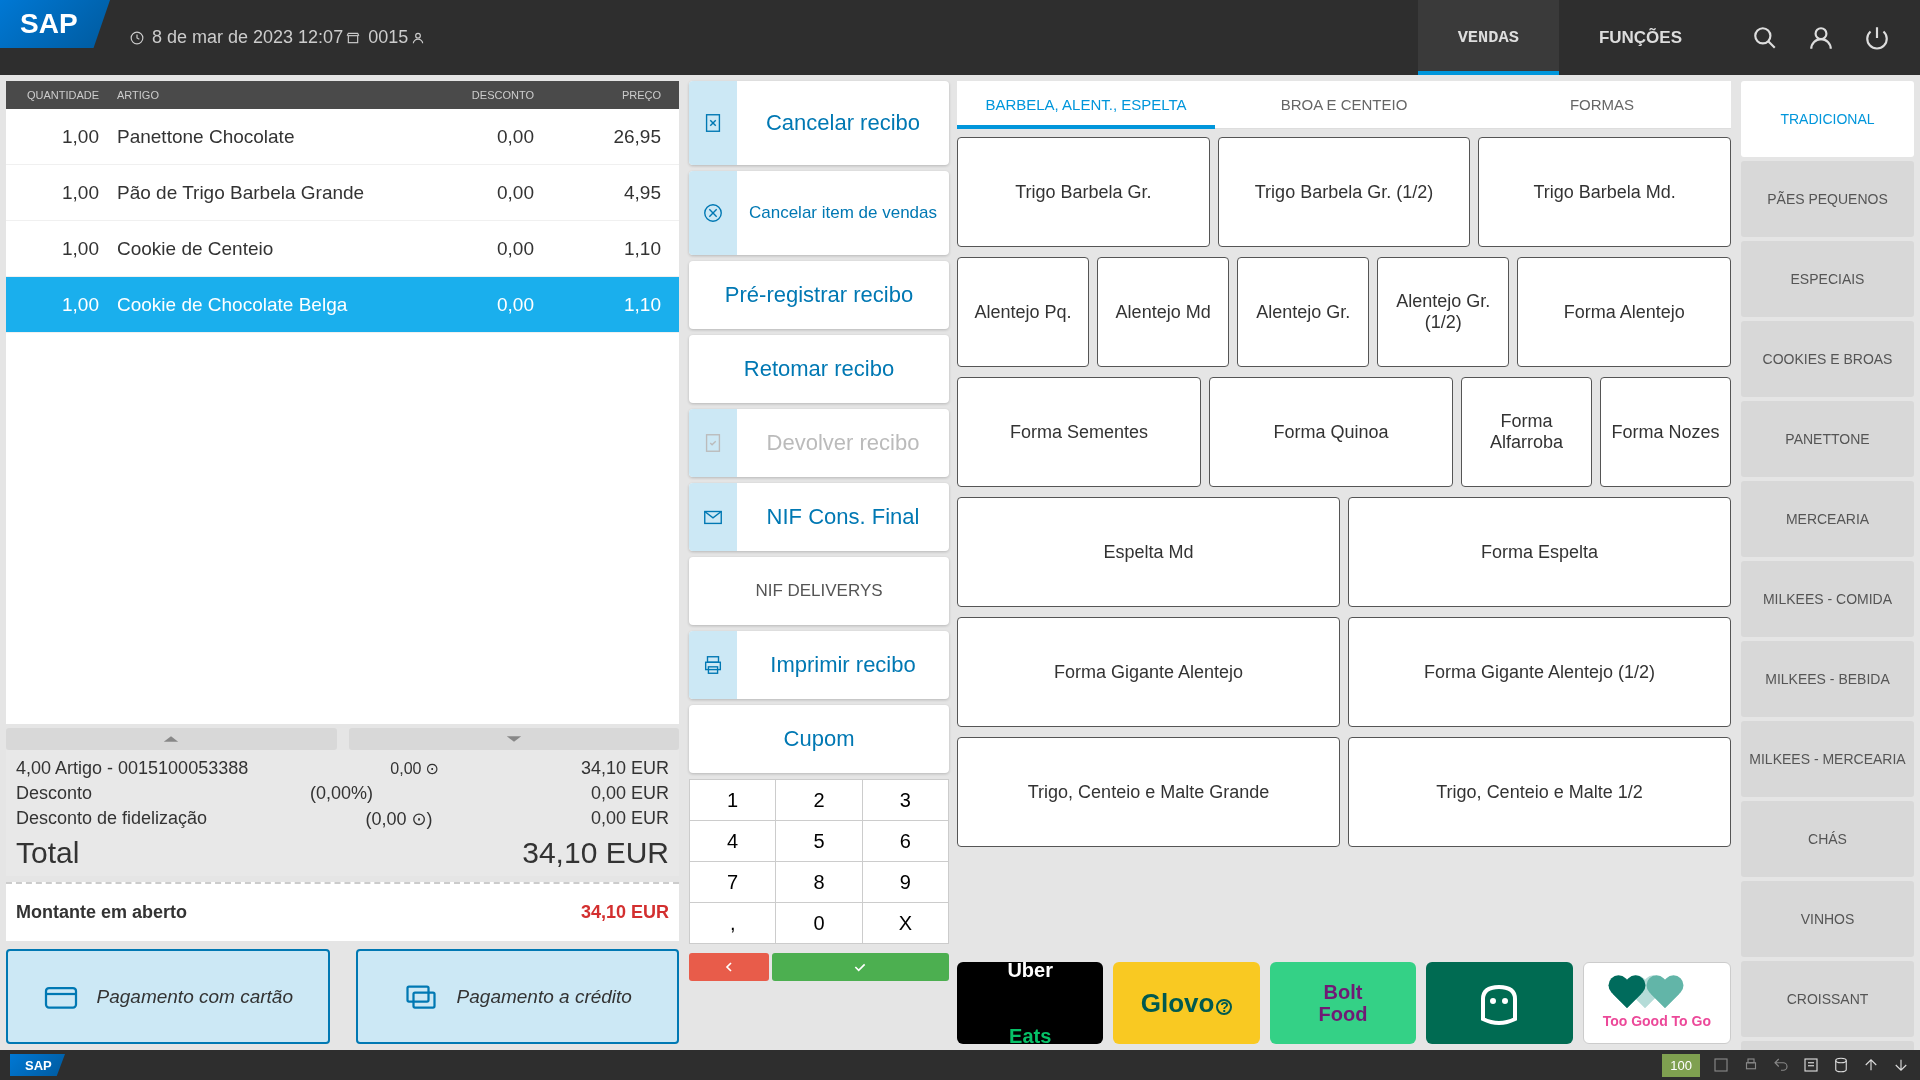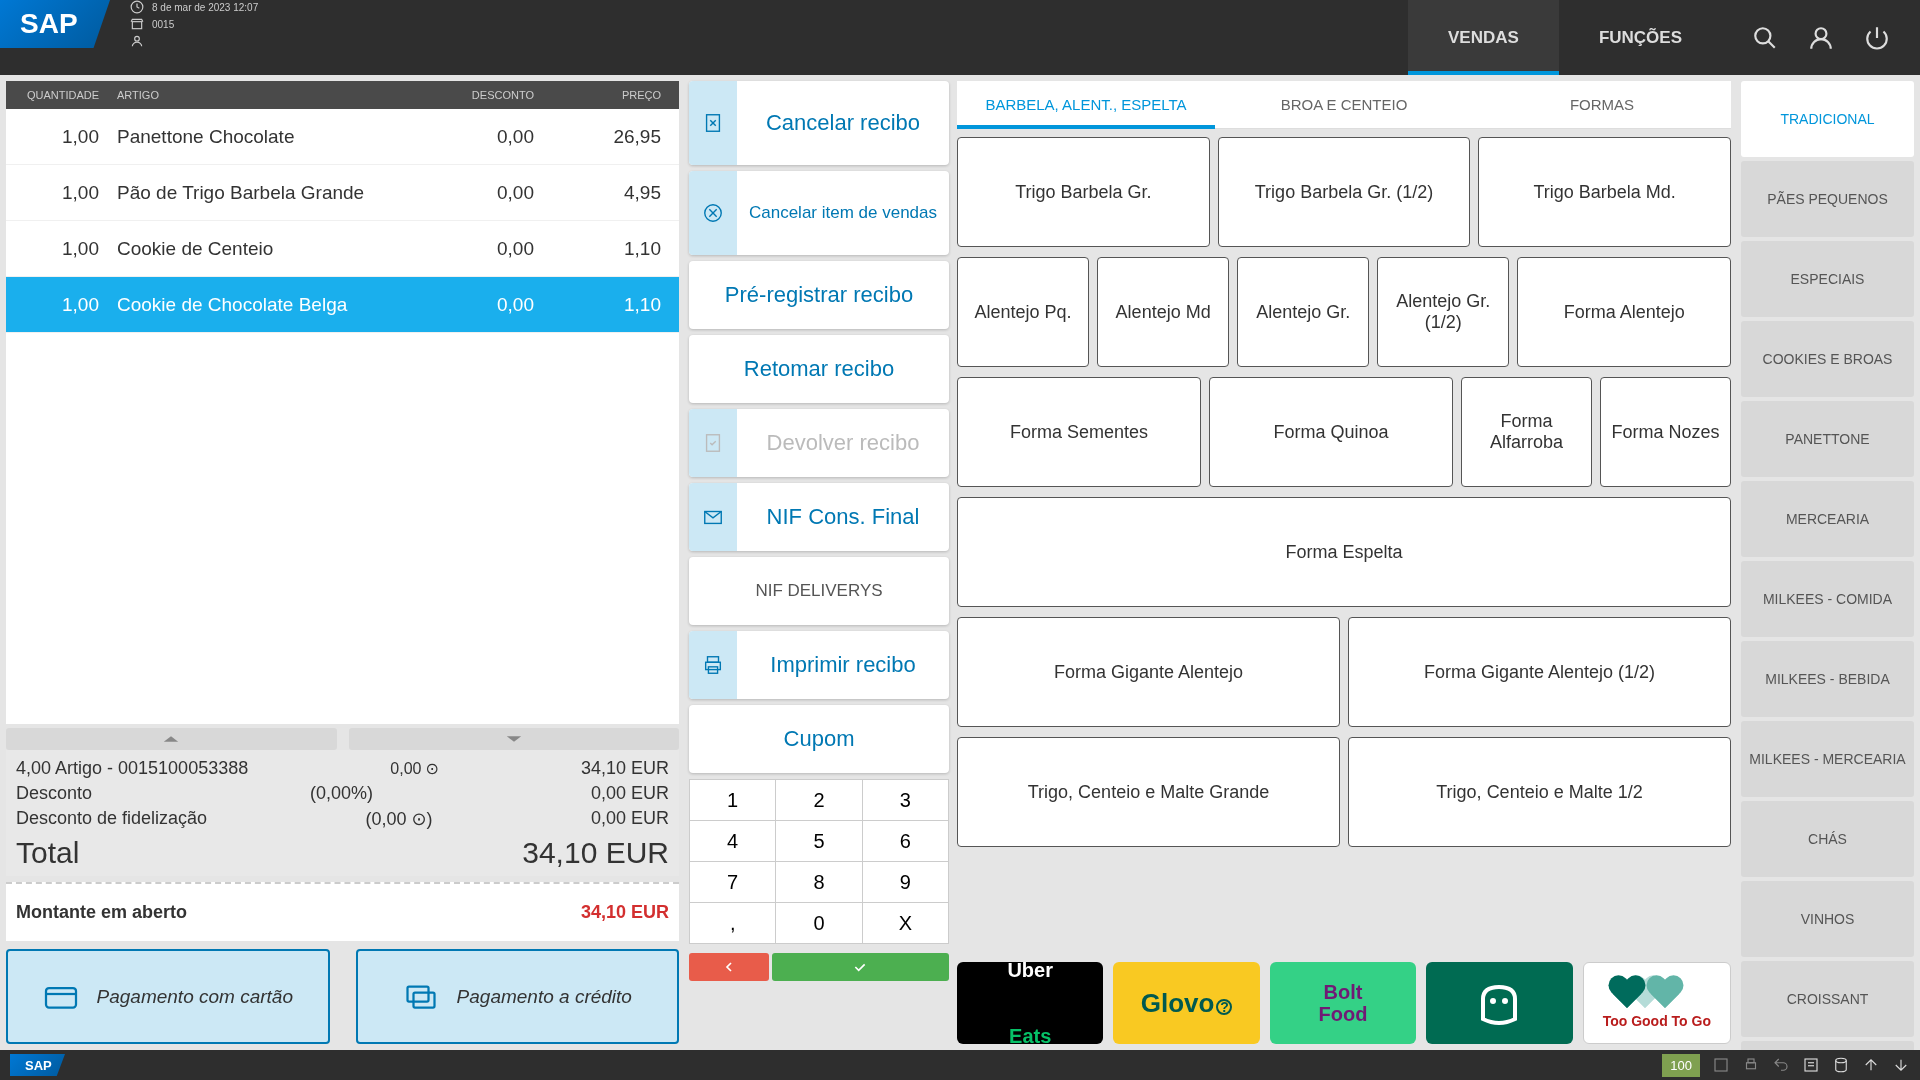--- a/index.html
+++ b/index.html
@@ -2,26 +2,26 @@
 <html><head>
 <meta charset="utf-8">
 <style>
 * { margin: 0; padding: 0; box-sizing: border-box; font-family: Arial, sans-serif; }
 body { background: #e5e5e5; width: 1920px; height: 1080px; overflow: hidden; }
 
 
 .header { background: #2e2e2e; height: 75px; display: flex; color: #fff; position: relative; }
 .logo-wrap { width: 120px; height: 55px; position: relative; }
 .logo { background: linear-gradient(135deg, #0078d4, #005a9e); color: #fff; font-weight: bold; font-size: 28px; padding: 8px 20px; width: 110px; height: 48px; display: flex; align-items: center; clip-path: polygon(0 0, 100% 0, 85% 100%, 0 100%); }
-.header-info { display: flex; flex-direction: column; justify-content: flex-start; font-size: 10px; gap: 3px; margin-left: 10px; }
+.header-info { display: flex; flex-direction: row; justify-content: flex-start; font-size: 18px; gap: 3px; margin-left: 10px; }
 .header-info-line { display: flex; align-items: center; gap: 8px; color: #ccc; }
 .header-info-line svg { width: 14px; height: 14px; fill: #ccc; }
 .header-nav { margin-left: auto; display: flex; align-items: stretch; }
 .nav-tab { padding: 0 40px; display: flex; align-items: center; font-size: 17px; font-weight: bold; cursor: pointer; color: #ddd; position: relative; }
-.nav-tab.active { background: #3a3a3a; }
+.nav-tab.active { background: #3a3a3a; font-family: Liberation Mono, monospace; }
 .nav-tab.active::after { content: ''; position: absolute; bottom: 0; left: 0; right: 0; height: 4px; background: #0096db; }
 .header-icons { display: flex; align-items: center; gap: 30px; padding: 0 30px; }
 .header-icons svg { width: 26px; height: 26px; stroke: #ddd; fill: none; stroke-width: 2; cursor: pointer; }
 
 
 .main { display: flex; height: calc(100% - 75px - 30px); }
 .col-receipt { width: 685px; padding: 6px; display: flex; flex-direction: column; }
 .col-actions { width: 268px; padding: 6px 4px; display: flex; flex-direction: column; gap: 6px; }
 .col-products { flex: 1; padding: 6px 4px; display: flex; flex-direction: column; }
 .col-categories { width: 185px; padding: 6px; display: flex; flex-direction: column; gap: 4px; }
@@ -90,21 +90,21 @@
 .prod-btn { background: #fff; border: 1px solid #555; border-radius: 4px; display: flex; align-items: center; justify-content: center; text-align: center; font-size: 18px; color: #333; cursor: pointer; padding: 8px; }
 .h115 { height: 110px; }
 
 .delivery-row { display: flex; gap: 10px; margin-top: auto; }
 .delivery-btn { flex: 1; height: 82px; border-radius: 6px; display: flex; align-items: center; justify-content: center; font-weight: bold; font-size: 20px; cursor: pointer; color: #701a75; flex-direction: column; line-height: 1.1; }
 .uber { background: #000; color: #fff; }
 .uber .green { color: #06c167; margin-top: 44px; }
 .glovo { background: #f9c922; color: #00594f; font-size: 26px; }
 .bolt { background: #34d186; }
 .mercadao { background: #006b52; }
-.tgtg { background: #fff; color: #b91c1c; font-size: 14px; border: 1px solid #ccc; }
+.tgtg { background: #fff; color: #ec4899; font-size: 14px; border: 1px solid #ccc; }
 .tgtg-hearts { position: relative; width: 80px; height: 38px; }
 .heart { position: absolute; width: 40px; height: 36px; }
 .heart::before, .heart::after { content: ''; position: absolute; width: 20px; height: 32px; background: var(--c); border-radius: 20px 20px 0 0; }
 .heart::before { left: 10px; transform: rotate(-45deg); transform-origin: 0 100%; }
 .heart::after { left: -10px; transform: rotate(45deg); transform-origin: 100% 100%; }
 
 
 .cat-btn { background: #d8d8d8; padding: 30px 6px; text-align: center; font-size: 14px; color: #555; cursor: pointer; font-weight: 500; border-radius: 3px; }
 .cat-btn.active { background: #fff; color: #0096db; }
 
@@ -362,20 +362,21 @@
           <div class="prod-btn h115" style="flex: 0.7 1 0%;">Alentejo Gr. (1/2)</div>
           <div class="prod-btn h115" style="flex: 1.2 1 0%;">Forma Alentejo</div>
         </div>
       <div class="prod-row" id="pr3">
           <div class="prod-btn h115" style="flex: 1.5 1 0%;">Forma Sementes</div>
           <div class="prod-btn h115" style="flex: 1.5 1 0%;">Forma Quinoa</div>
           <div class="prod-btn h115" style="flex: 0.75 1 0%;">Forma Alfarroba</div>
           <div class="prod-btn h115" style="flex: 0.75 1 0%;">Forma Nozes</div>
         </div>
       <div class="prod-row" id="pr4">
+          <div class="prod-btn h115" style="flex: 1 1 0%;">Espelta Md</div>
           <div class="prod-btn h115" style="flex: 1 1 0%;">Forma Espelta</div>
         </div>
       <div class="prod-row" id="pr5">
           <div class="prod-btn h115" style="flex: 1 1 0%;">Forma Gigante Alentejo</div>
           <div class="prod-btn h115" style="flex: 1 1 0%;">Forma Gigante Alentejo (1/2)</div>
         </div>
       <div class="prod-row" id="pr6">
           <div class="prod-btn h115" style="flex: 1 1 0%;">Trigo, Centeio e Malte Grande</div>
           <div class="prod-btn h115" style="flex: 1 1 0%;">Trigo, Centeio e Malte 1/2</div>
         </div>

